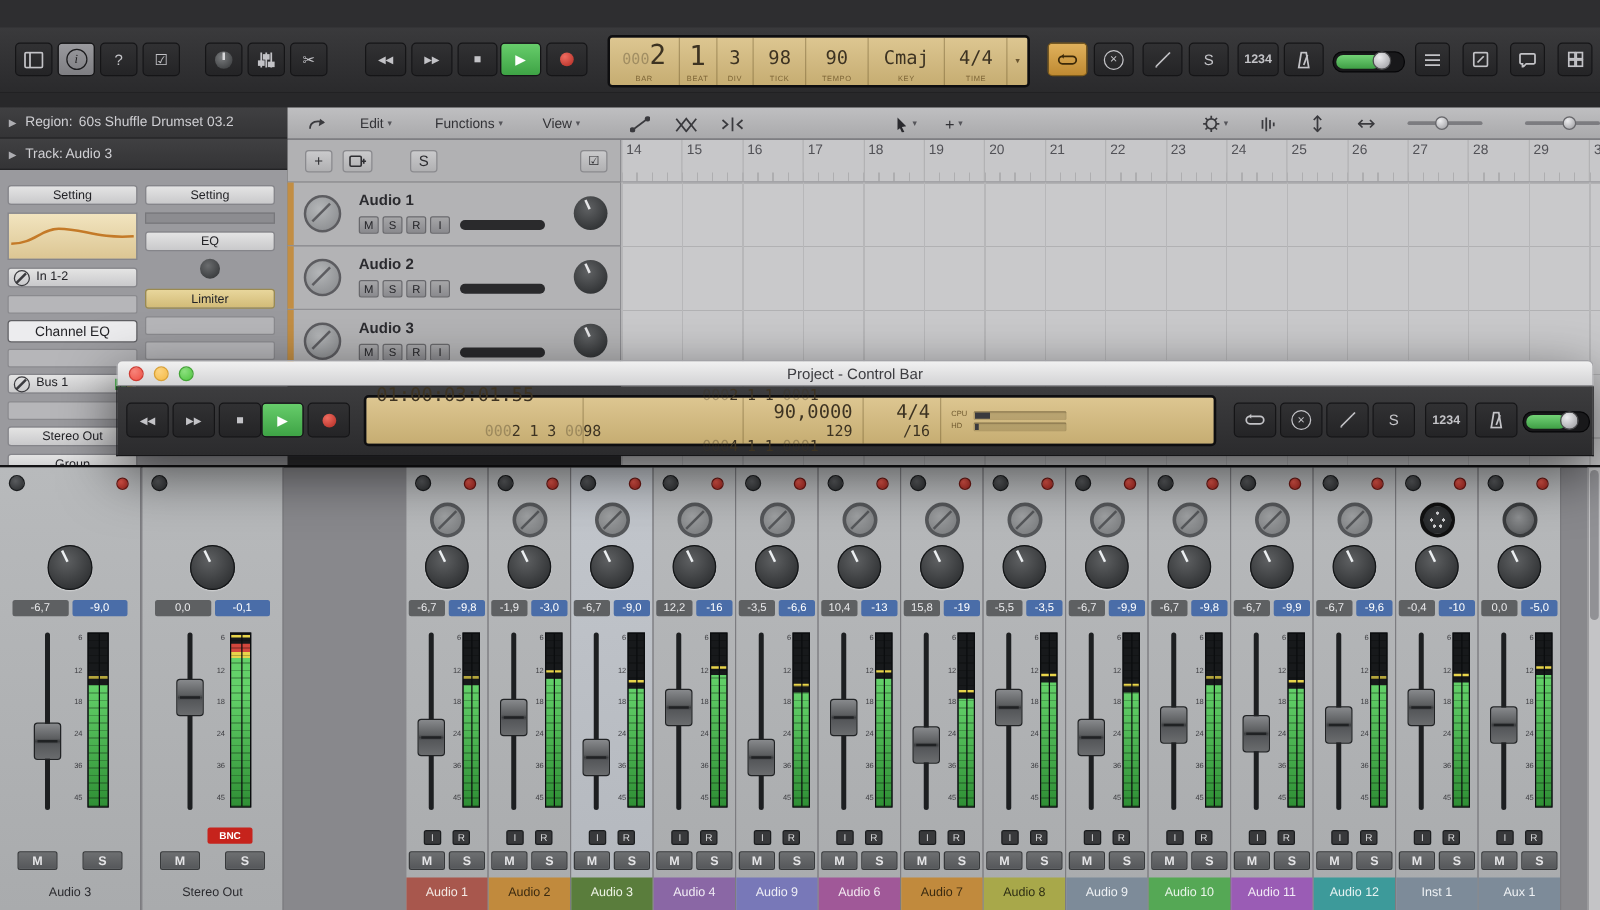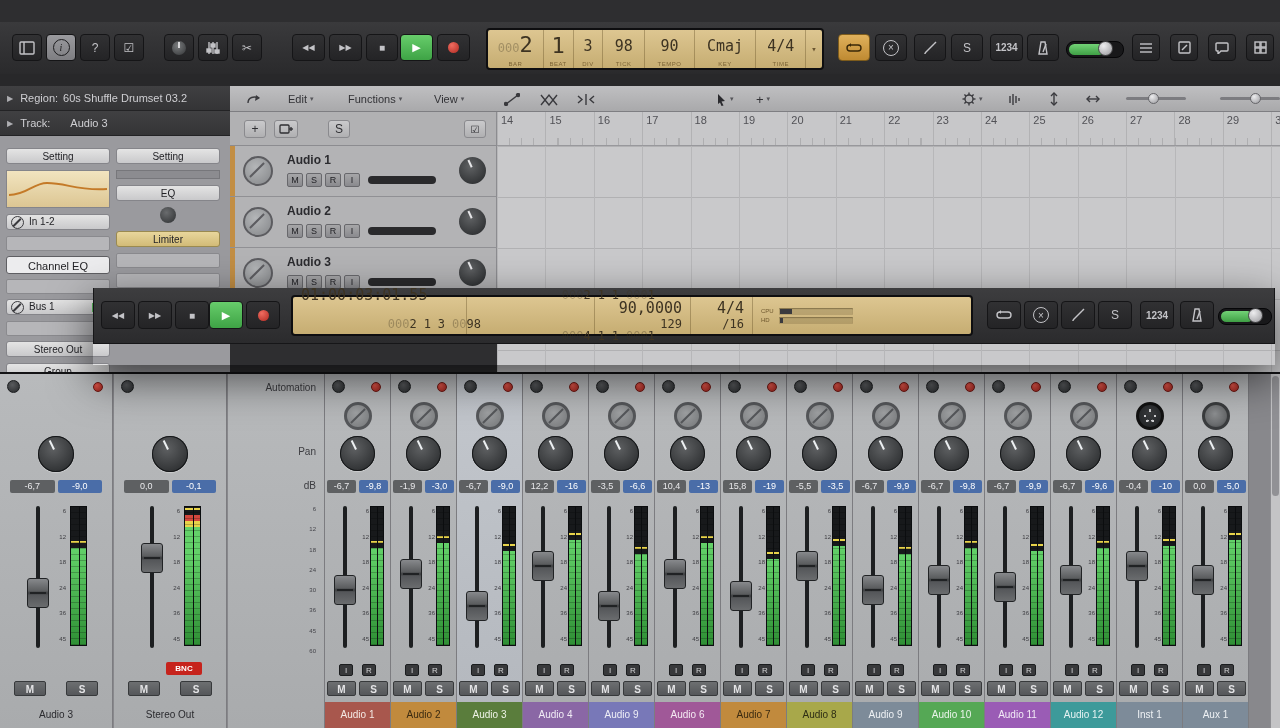--- a/index.html
+++ b/index.html
@@ -359,21 +359,21 @@
 
   <div class="subbar"></div>
 
   <div class="insp-hdr" style="top:86px">
     <span class="disc">▶</span>
     <span style="margin-right:5px">Region:</span>
     <span>60s Shuffle Drumset 03.2</span>
   </div>
   <div class="insp-hdr" style="top:111px">
     <span class="disc">▶</span>
-    <span style="margin-right:20px">Track:</span>
+    <span style="margin-right:2px">Track:</span>
     <span>Audio 3</span>
   </div>
 
   <div class="insp-body">
     <div class="chan" style="left:6px">
       <div class="ins-btn">Setting</div>
       <div class="eq-thumb">
         <svg width="102" height="34" style="position:absolute;left:0;top:0">
             <path d="M2 24 C 20 24 26 12 40 12 C 60 12 70 20 100 18" stroke="#c47a28" fill="none" stroke-width="2"></path>
           </svg>
@@ -659,35 +659,20 @@
           </div>
         </div>
         <span class="clip">BNC</span>
         <div class="s-ms">
           <span class="msbtn">M</span>
           <span class="msbtn">S</span>
         </div>
         <div class="s-name">Stereo Out</div>
       </div>
 
-    <div class="mix-labels">
-      <span class="ml-auto">Automation</span>
-      <span class="ml-pan">Pan</span>
-      <span class="ml-db">dB</span>
-      <span class="ml-scale">
-        <span>6</span>
-          <span>12</span>
-          <span>18</span>
-          <span>24</span>
-          <span>30</span>
-          <span>36</span>
-          <span>45</span>
-          <span>60</span>
-      </span>
-    </div>
 
     <div class="strips">
 
         <div class="strip" data-icon="audio" data-sel="false">
           <span class="s-knob"></span>
           <span class="s-dot"></span>
           <div class="s-icon"></div>
           <div class="s-pan"></div>
           <div class="s-db">
             <span class="db">-6,7</span>
@@ -1188,20 +1173,26 @@
           <div class="s-name" style="background: rgb(125, 139, 153); color: rgb(238, 241, 244);">Aux 1</div>
         </div>
 
     </div>
     <div class="mix-scroll">
         <span class="thumb"></span>
       </div>
   </div>
 
   <div class="floatwin">
+    <div class="fw-title">
+      <span class="tl r"></span>
+      <span class="tl y"></span>
+      <span class="tl g"></span>
+      <span class="fw-ttl">Project - Control Bar</span>
+    </div>
     <div class="fw-body">
       <div class="cb-btn" style="left:7px">
           <span style="font-size:8px">◀◀</span>
         </div>
       <div class="cb-btn" style="left:44px">
           <span style="font-size:8px">▶▶</span>
         </div>
       <div class="cb-btn" style="left:81px">
           <span style="font-size:10px">■</span>
         </div>

